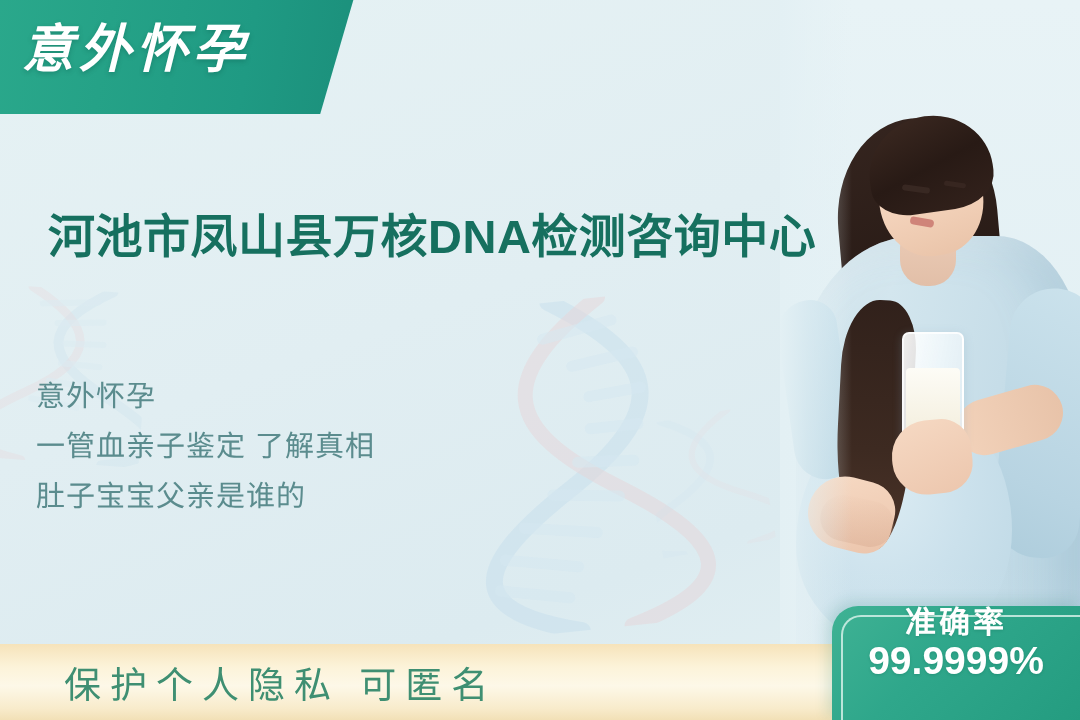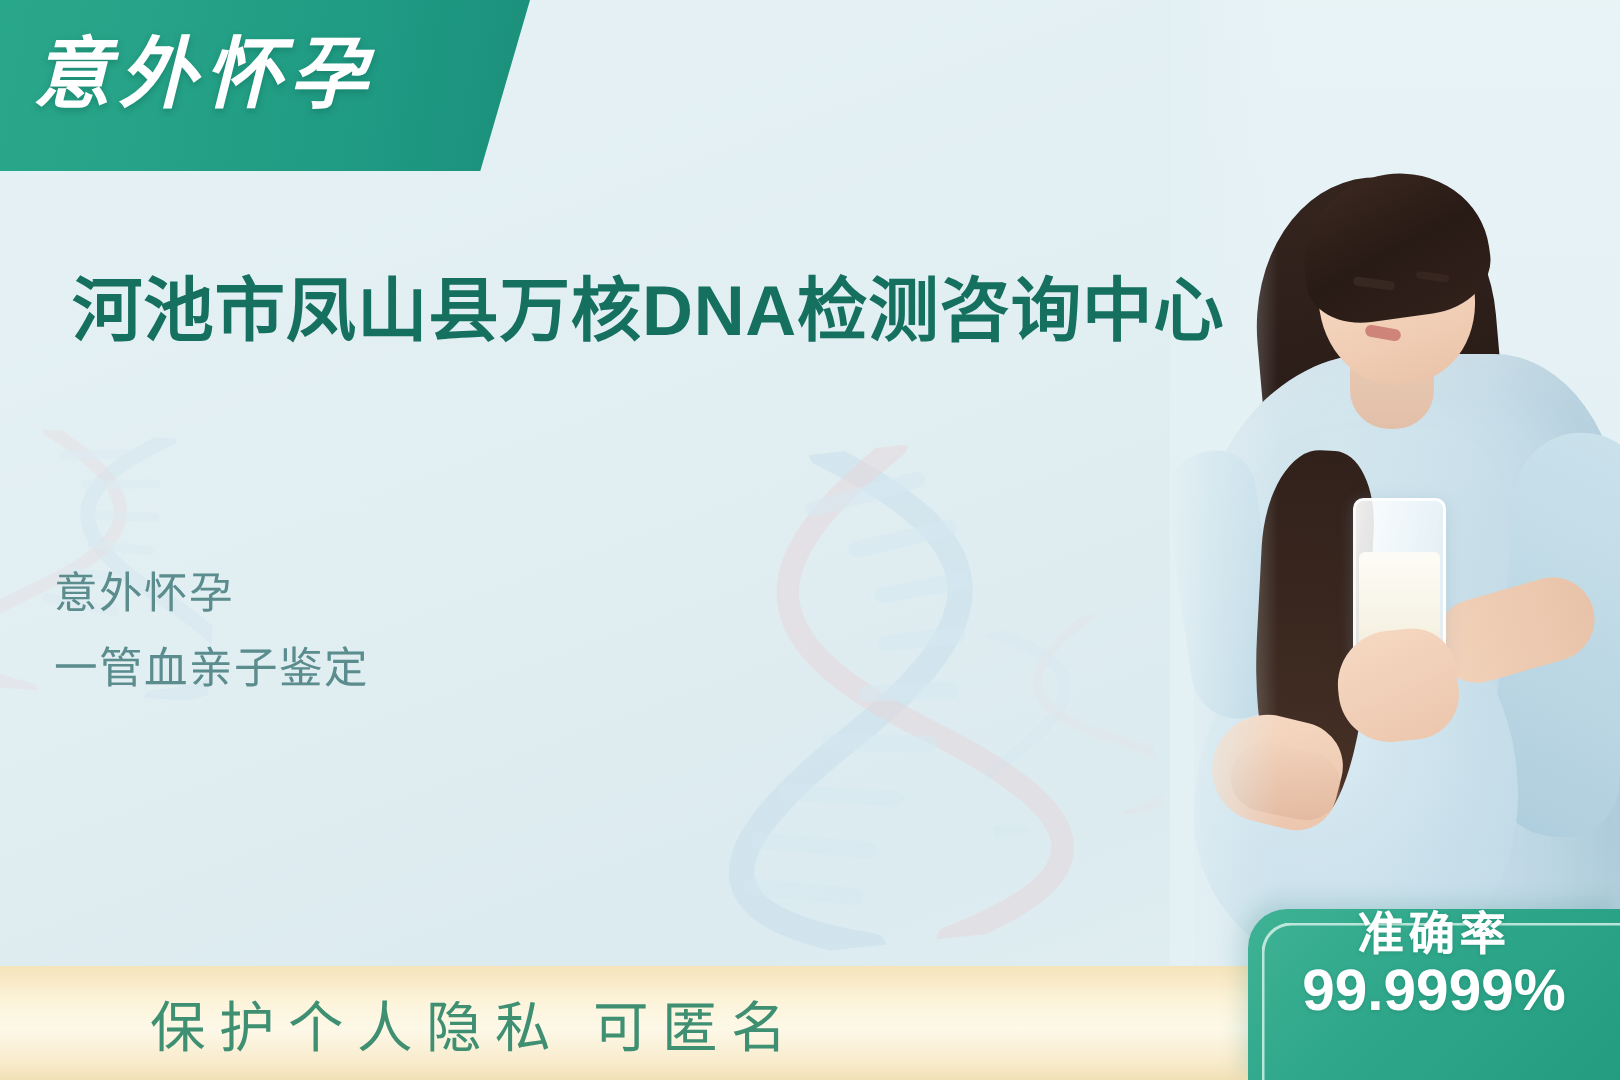--- a/index.html
+++ b/index.html
@@ -220,21 +220,21 @@
     font-style: italic;
     letter-spacing: 5px;
     text-shadow: 0 2px 5px rgba(0,70,58,.28);
     white-space: nowrap;
   }
 
   
   .headline {
     position: absolute;
     left: 48px;
-    top: 146px;
+    top: 176px;
     width: 790px;
     color: #16705f;
     font-size: 47px;
     font-weight: 700;
     line-height: 1.28;
     letter-spacing: .5px;
   }
 
   
   .copy {
@@ -257,21 +257,21 @@
     position: absolute;
     left: 0;
     bottom: 0;
     width: 1080px;
     height: 76px;
     background: linear-gradient(180deg, #f6e3ba 0%, #fcf3d9 30%, #fdf8e8 55%, #f8ebcb 85%, #f2e0b6 100%);
     display: flex;
     align-items: center;
   }
   .privacy-text {
-    margin-left: 100px;
+    margin-left: 64px;
     color: #3f8f72;
     font-size: 37px;
     font-weight: 300;
     letter-spacing: 9px;
     white-space: nowrap;
   }
 
   
   .accuracy-badge {
     position: absolute;
@@ -411,21 +411,22 @@
   </div>
 
   <div class="logo-banner">
     <span class="logo-text">意外怀孕</span>
   </div>
 
   <h1 class="headline">河池市凤山县万核DNA检测咨询中心</h1>
 
   <div class="copy">
     <div class="copy-line">意外怀孕</div>
-    <div class="copy-line">一管血亲子鉴定</div>
+    <div class="copy-line">一管血亲子鉴定 了解真相</div>
+    <div class="copy-line">肚子宝宝父亲是谁的</div>
   </div>
 
   <div class="bottom-bar">
     <span class="privacy-text">保护个人隐私 可匿名</span>
   </div>
 
   <div class="accuracy-badge">
     <span class="badge-outline"></span>
     <span class="badge-label">准确率</span>
     <span class="badge-value">99.9999%</span>

